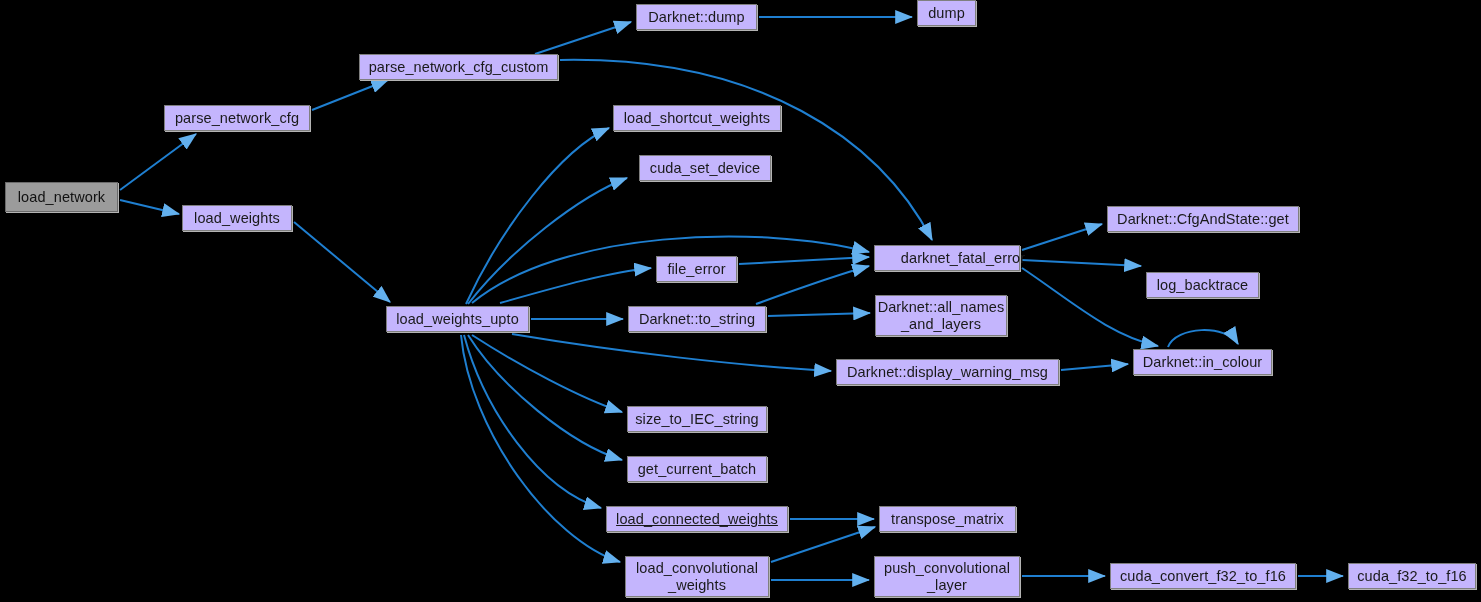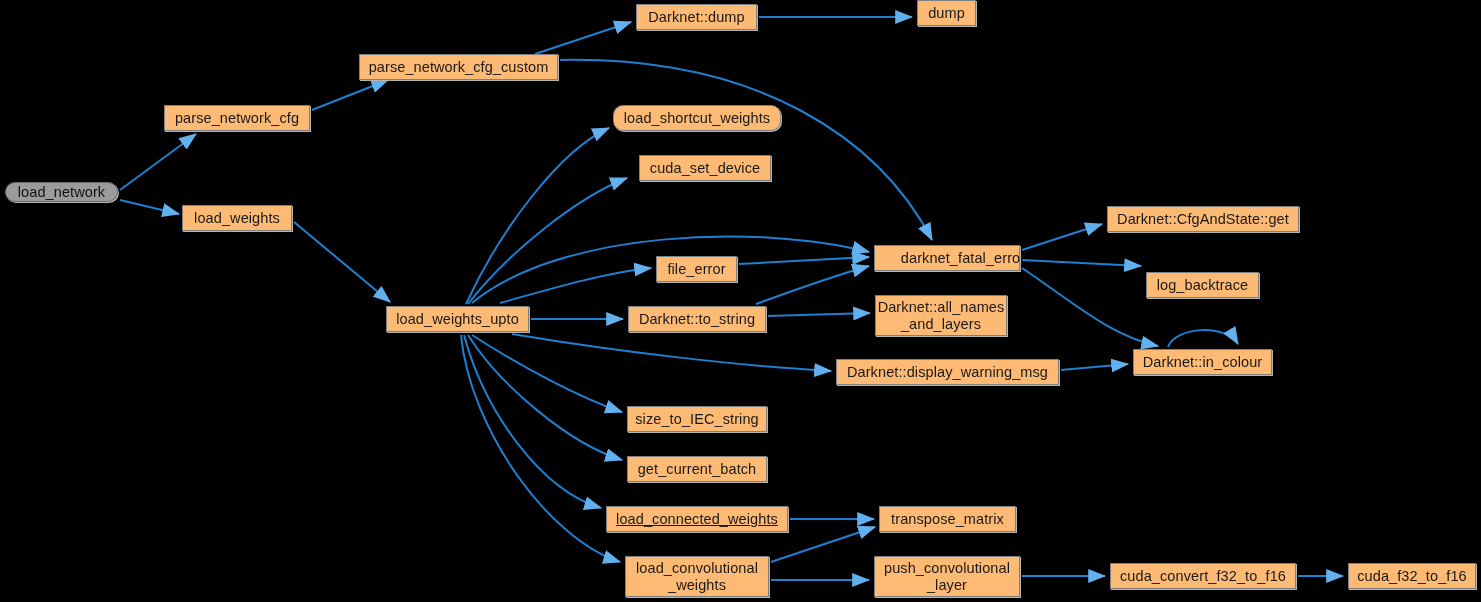--- a/index.html
+++ b/index.html
@@ -15,21 +15,21 @@
   svg#edges{
     position:absolute;
     left:0; top:0;
     width:1481px;
     height:602px;
     pointer-events:none;
   }
   .node{
     position:absolute;
     box-sizing:border-box;
-    background:#fdba74;
+    background:#c4b5fd;
     border:1px solid #7f7f7f;
     color:#1a1a1a;
     font-size:14.5px;
     line-height:17px;
     display:flex;
     align-items:center;
     justify-content:center;
     text-align:center;
     white-space:pre;
     letter-spacing:0.1px;
@@ -79,27 +79,27 @@
         <path d="M1061,370 L1128,364" fill="none" stroke="#1f7fd0" stroke-width="2" marker-end="url(#arrow)"></path>
         <path d="M1168,347 C1176,326 1226,324 1238,344" fill="none" stroke="#1f7fd0" stroke-width="2" marker-end="url(#arrow)"></path>
         <path d="M790,519 L874,519" fill="none" stroke="#1f7fd0" stroke-width="2" marker-end="url(#arrow)"></path>
         <path d="M771,562 L875,527" fill="none" stroke="#1f7fd0" stroke-width="2" marker-end="url(#arrow)"></path>
         <path d="M771,580 L869,580" fill="none" stroke="#1f7fd0" stroke-width="2" marker-end="url(#arrow)"></path>
         <path d="M1022,576 L1105,576" fill="none" stroke="#1f7fd0" stroke-width="2" marker-end="url(#arrow)"></path>
         <path d="M1298,576 L1343,576" fill="none" stroke="#1f7fd0" stroke-width="2" marker-end="url(#arrow)"></path>
       </g>
   </svg>
   <div id="node-layer">
-      <div class="node root" style="left: 5px; top: 182px; width: 113px; height: 20px; border-radius: 12px;"><span>load_network</span></div>
+      <div class="node root" style="left: 5px; top: 182px; width: 113px; height: 30px;"><span>load_network</span></div>
       <div class="node" style="left: 164px; top: 105px; width: 146px; height: 26px;"><span>parse_network_cfg</span></div>
       <div class="node" style="left: 182px; top: 205px; width: 110px; height: 26px;"><span>load_weights</span></div>
       <div class="node" style="left: 359px; top: 54px; width: 199px; height: 26px;"><span>parse_network_cfg_custom</span></div>
       <div class="node" style="left: 636px; top: 4px; width: 121px; height: 26px;"><span>Darknet::dump</span></div>
       <div class="node" style="left: 917px; top: 0; width: 59px; height: 26px;"><span>dump</span></div>
-      <div class="node" style="left: 613px; top: 105px; width: 168px; height: 26px; border-radius: 10px;"><span>load_shortcut_weights</span></div>
+      <div class="node" style="left: 613px; top: 105px; width: 168px; height: 26px;"><span>load_shortcut_weights</span></div>
       <div class="node" style="left: 631px; top: 155px; width: 132px; height: 26px; margin-left: 8px;"><span>cuda_set_device</span></div>
       <div class="node" style="left: 386px; top: 306px; width: 143px; height: 26px;"><span>load_weights_upto</span></div>
       <div class="node" style="left: 656px; top: 256px; width: 81px; height: 26px;"><span>file_error</span></div>
       <div class="node" style="left: 628px; top: 306px; width: 138px; height: 26px;"><span>Darknet::to_string</span></div>
       <div class="node" style="left: 874px; top: 245px; width: 146px; height: 26px; padding-left: 32px;"><span>darknet_fatal_error</span></div>
       <div class="node" style="left: 1107px; top: 206px; width: 192px; height: 26px;"><span>Darknet::CfgAndState::get</span></div>
       <div class="node" style="left: 1146px; top: 256px; width: 113px; height: 26px; margin-top: 16px;"><span>log_backtrace</span></div>
       <div class="node" style="left: 875px; top: 295px; width: 132px; height: 41px;"><span>Darknet::all_names
 _and_layers</span></div>
       <div class="node" style="left: 836px; top: 359px; width: 223px; height: 26px;"><span>Darknet::display_warning_msg</span></div>

